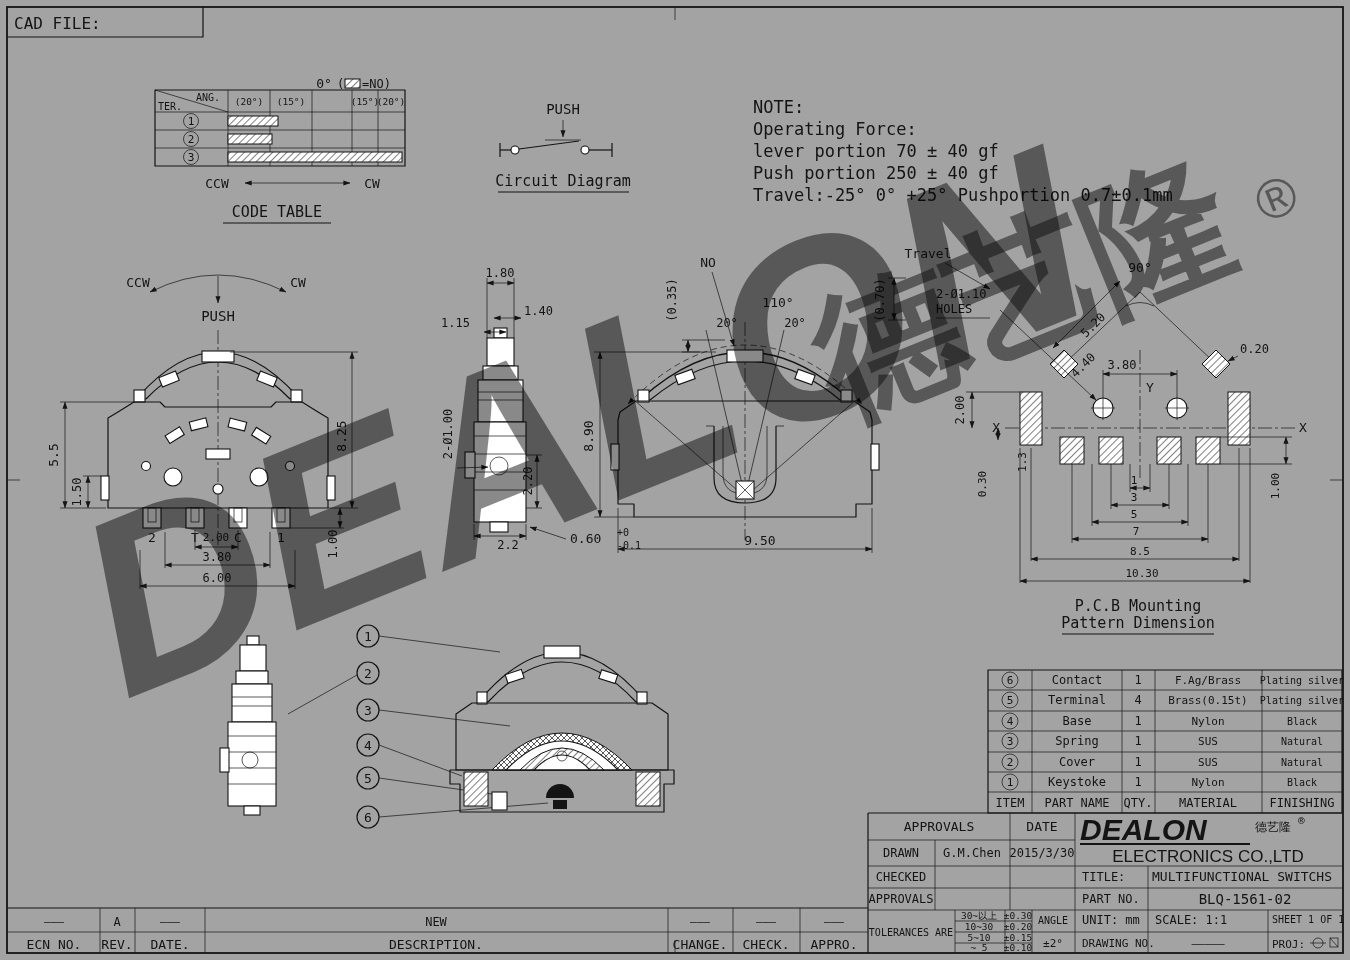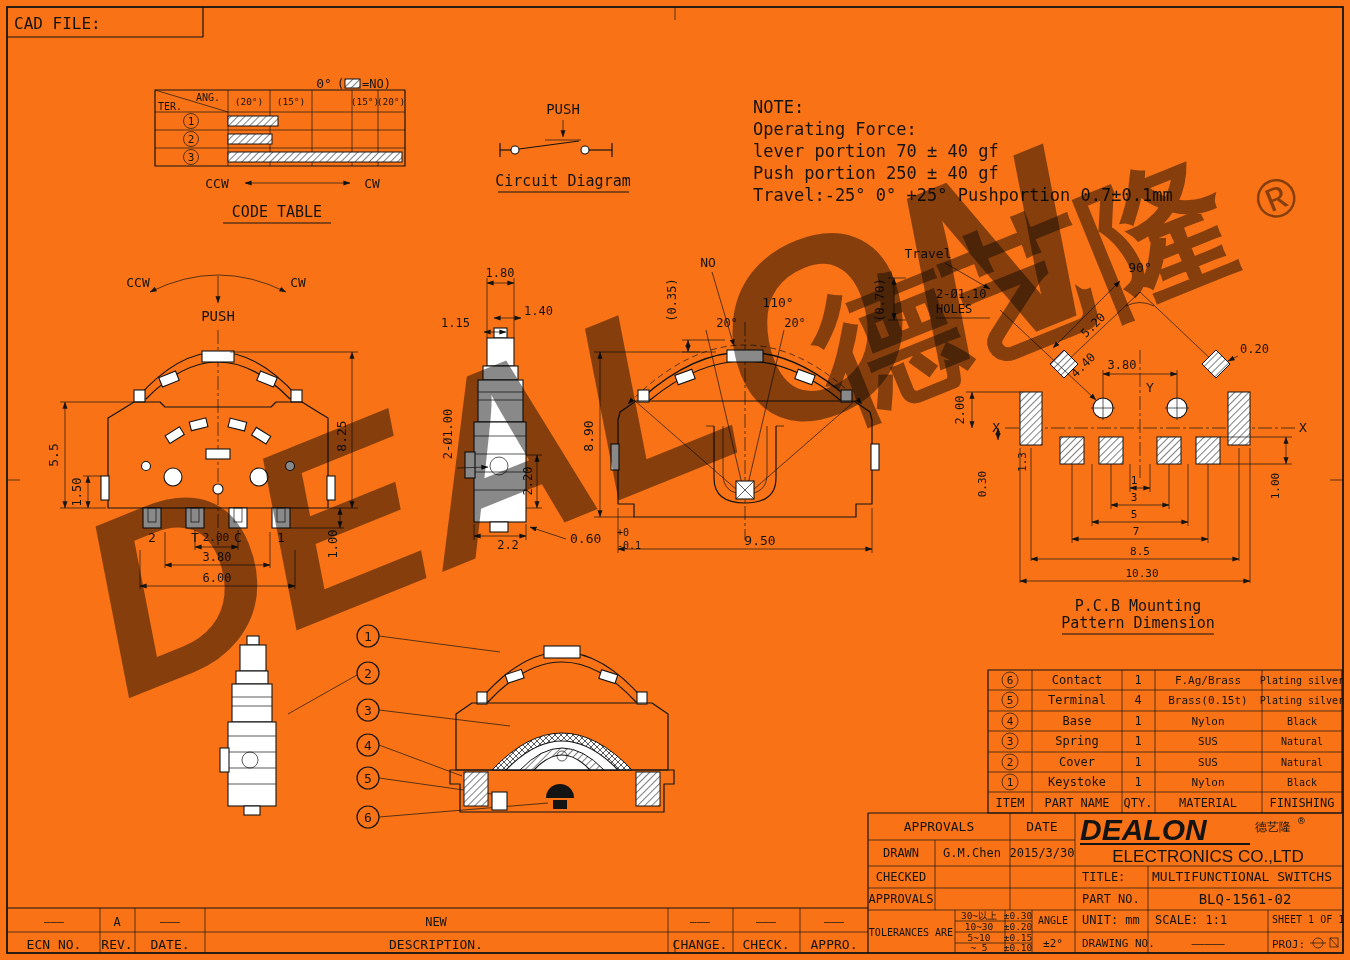--- a/index.html
+++ b/index.html
@@ -1,16 +1,16 @@
 <!DOCTYPE html>
 <html><head>
 <meta charset="utf-8">
 <style>
   html,body{margin:0;padding:0;background:#ffffff;}
-  .sheet{width:1350px;height:960px;position:relative;background:#f97316;overflow:hidden;}
+  .sheet{width:1350px;height:960px;position:relative;background:#a3a3a3;overflow:hidden;}
   svg text{font-family:"DejaVu Sans Mono","Liberation Mono",monospace;fill:#141414;}
   .sans{font-family:"Liberation Sans","DejaVu Sans",sans-serif;}
   .t9{font-size:9.5px}.t10{font-size:10px}.t11{font-size:11px}.t12{font-size:12px}
   .t13{font-size:13px}.t14{font-size:14px}.t15{font-size:15px}.t16{font-size:16px}.t17{font-size:17px}
   .mid{text-anchor:middle}.end{text-anchor:end}
   .ln{fill:none;stroke:#141414;stroke-width:1.2;stroke-linejoin:round}
   .lt{fill:none;stroke:#141414;stroke-width:.7}
   .wf{fill:#fff;stroke:#141414;stroke-width:1.1}
   .dim{fill:none;stroke:#141414;stroke-width:.7}
   .dima{fill:none;stroke:#141414;stroke-width:.7;marker-start:url(#ar);marker-end:url(#ar)}

